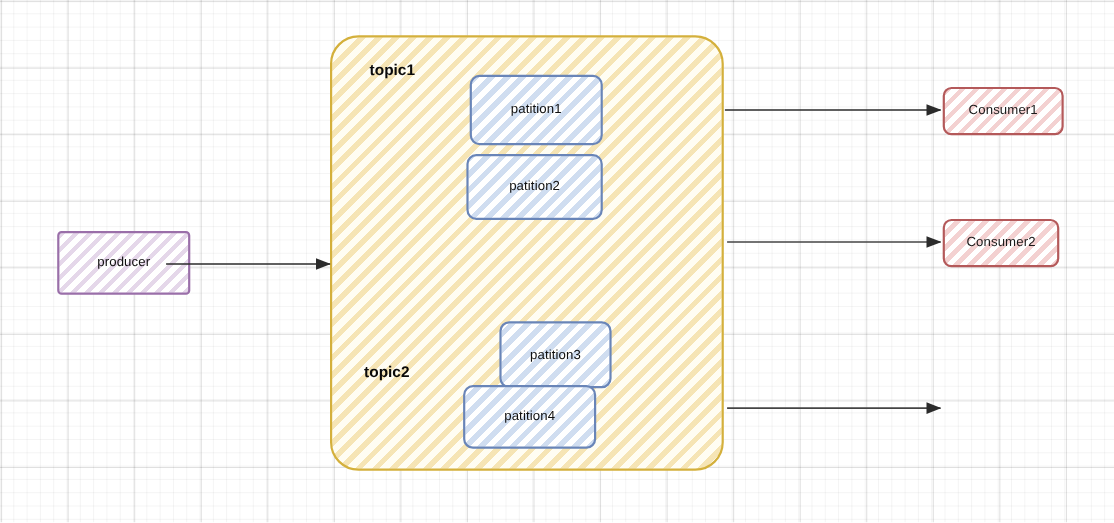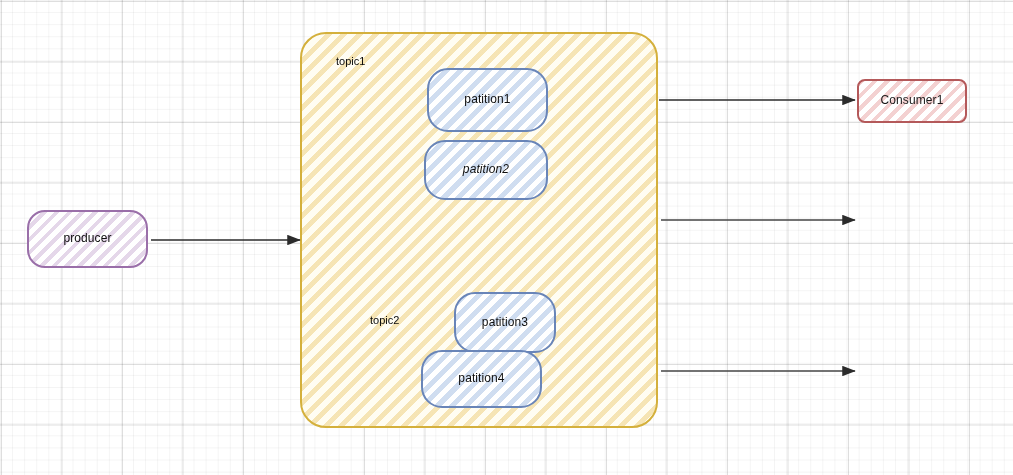--- a/index.html
+++ b/index.html
@@ -36,58 +36,59 @@
     color: #101010;
     font-size: 12px;
     line-height: 1.1;
     white-space: nowrap;
     letter-spacing: 0.1px;
   }
 
   
   .producer-box {
     border: 2.4px solid #9a6fa9;
-    border-radius: 18px;
+    border-radius: 4px;
     background-color: #ffffff;
     background-image: repeating-linear-gradient(
        -45deg,
        rgba(168,123,184,0.30) 0px,
        rgba(168,123,184,0.30) 4px,
        rgba(255,255,255,0) 4px,
        rgba(255,255,255,0) 9px);
+    margin-left: 25px;
   }
 
   
   .topic-container {
     position: absolute;
     box-sizing: border-box;
     border: 2.6px solid #d4b03c;
     border-radius: 26px;
     background-color: #fffdf2;
     background-image: repeating-linear-gradient(
        -45deg,
        rgba(233,195,96,0.42) 0px,
        rgba(233,195,96,0.42) 5px,
        rgba(255,255,255,0) 5px,
        rgba(255,255,255,0) 11px);
   }
 
   .topic-title {
     position: absolute;
     z-index: 4;
-    font-size: 11px;
-    font-weight: normal;
+    font-size: 14px;
+    font-weight: bold;
     color: #0a0a0a;
     white-space: nowrap;
   }
 
   
   .partition-box {
     border: 2.2px solid #6985b8;
-    border-radius: 21px;
+    border-radius: 9px;
     background-color: #ffffff;
     background-image: repeating-linear-gradient(
        -45deg,
        rgba(150,180,222,0.45) 0px,
        rgba(150,180,222,0.45) 5px,
        rgba(255,255,255,0) 5px,
        rgba(255,255,255,0) 10px);
     z-index: 5;
   }
 
@@ -123,42 +124,45 @@
 <div id="canvas">
 
   <div class="node producer-box" style="left:27px; top:210px; width:121px; height:58px;">
     <span class="node-label">producer</span>
   </div>
 
   <div class="topic-container" style="left:300px; top:32px; width:358px; height:396px;"></div>
 
   <div class="topic-title" style="left:336px; top:55px;">topic1</div>
 
-  <div class="topic-title" style="left:331px; top:314px;margin-left:39px;">topic2</div>
+  <div class="topic-title" style="left:331px; top:330px;">topic2</div>
 
   <div class="node partition-box" style="left:427px; top:68px; width:121px; height:64px;">
     <span class="node-label">patition1</span>
   </div>
 
-  <div class="node partition-box" style="left:424px; top:140px; width:124px; height:60px;font-style:italic;">
+  <div class="node partition-box" style="left:424px; top:140px; width:124px; height:60px;">
     <span class="node-label">patition2</span>
   </div>
 
   <div class="node partition-box" style="left:422px; top:292px; width:102px; height:61px;margin-left:32px;">
     <span class="node-label">patition3</span>
   </div>
 
   <div class="node partition-box" style="left:421px; top:350px; width:121px; height:58px;">
     <span class="node-label">patition4</span>
   </div>
 
   <div class="node consumer-box" style="left:857px; top:79px; width:110px; height:44px;">
     <span class="node-label">Consumer1</span>
   </div>
 
+  <div class="node consumer-box" style="left:857px; top:199px; width:106px; height:44px;">
+    <span class="node-label">Consumer2</span>
+  </div>
 
 
   <svg class="arrow-svg" viewBox="0 0 1013 475" xmlns="http://www.w3.org/2000/svg">
     <defs>
       <marker id="arrowhead" markerWidth="9" markerHeight="7" refX="8.5" refY="3.5" orient="auto" markerUnits="strokeWidth">
         <path d="M0,0 L9,3.5 L0,7 z" fill="#2b2b2b"></path>
       </marker>
     </defs>
 
     <line x1="151" y1="240" x2="300" y2="240" stroke="#2b2b2b" stroke-width="1.5" marker-end="url(#arrowhead)"></line>

